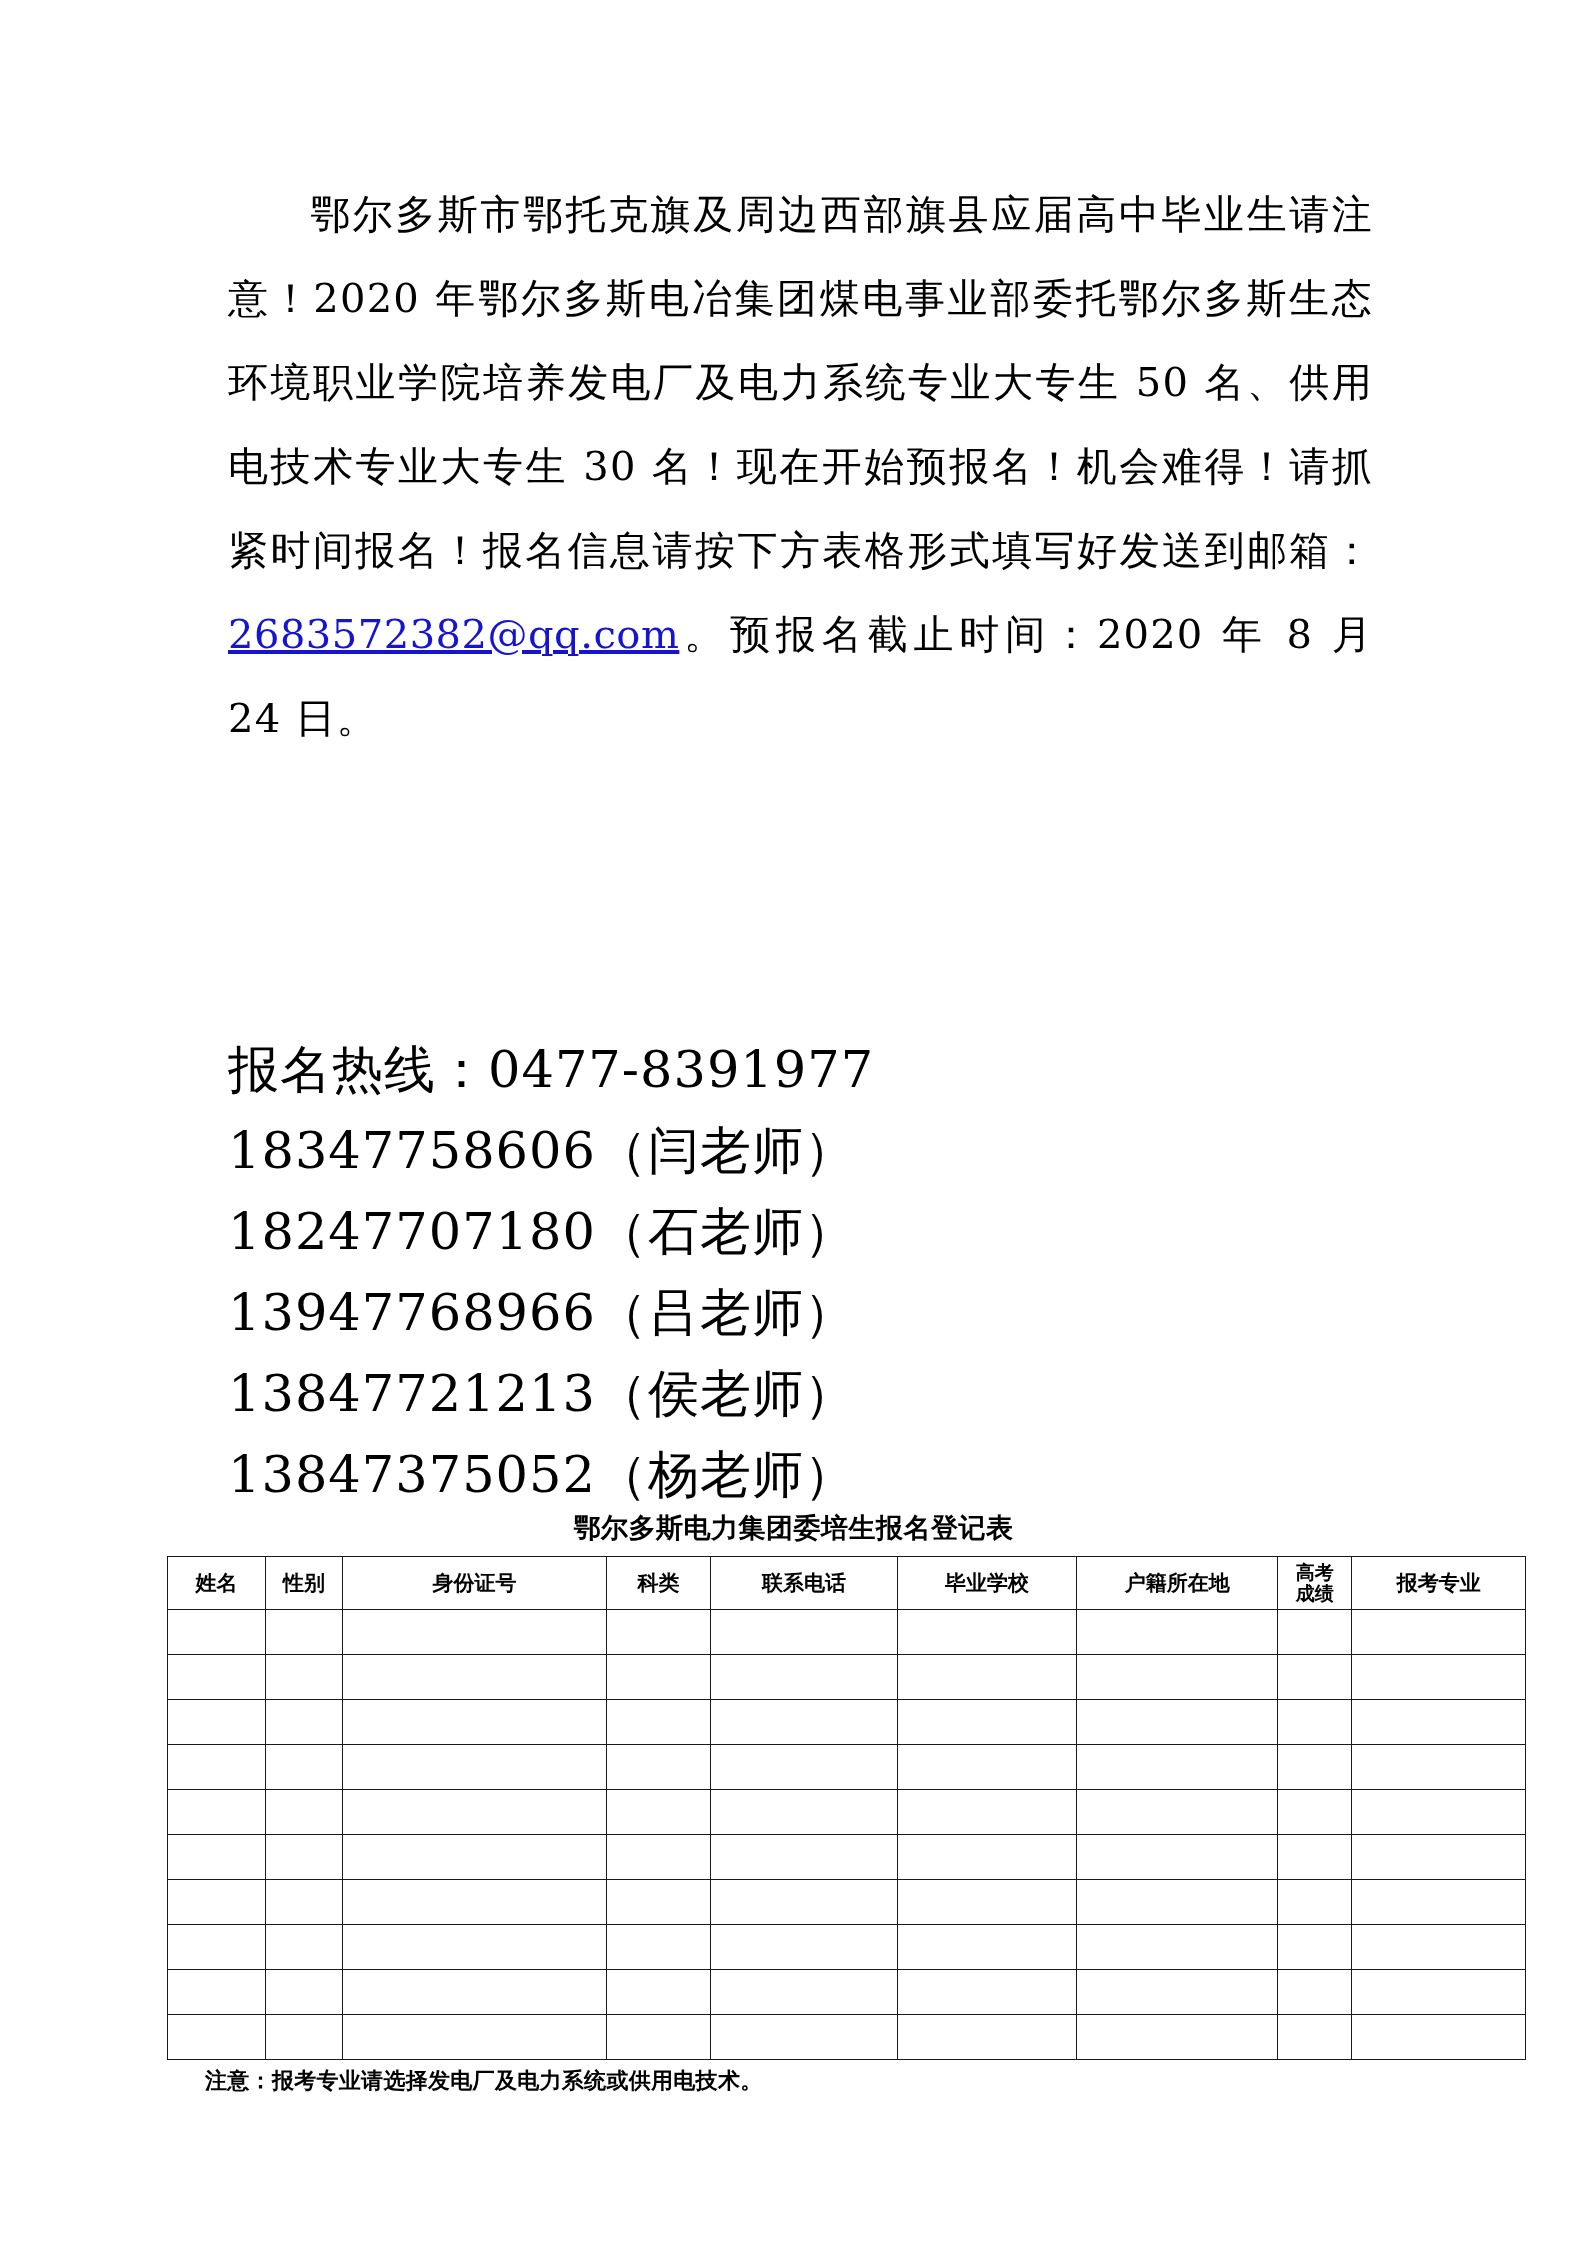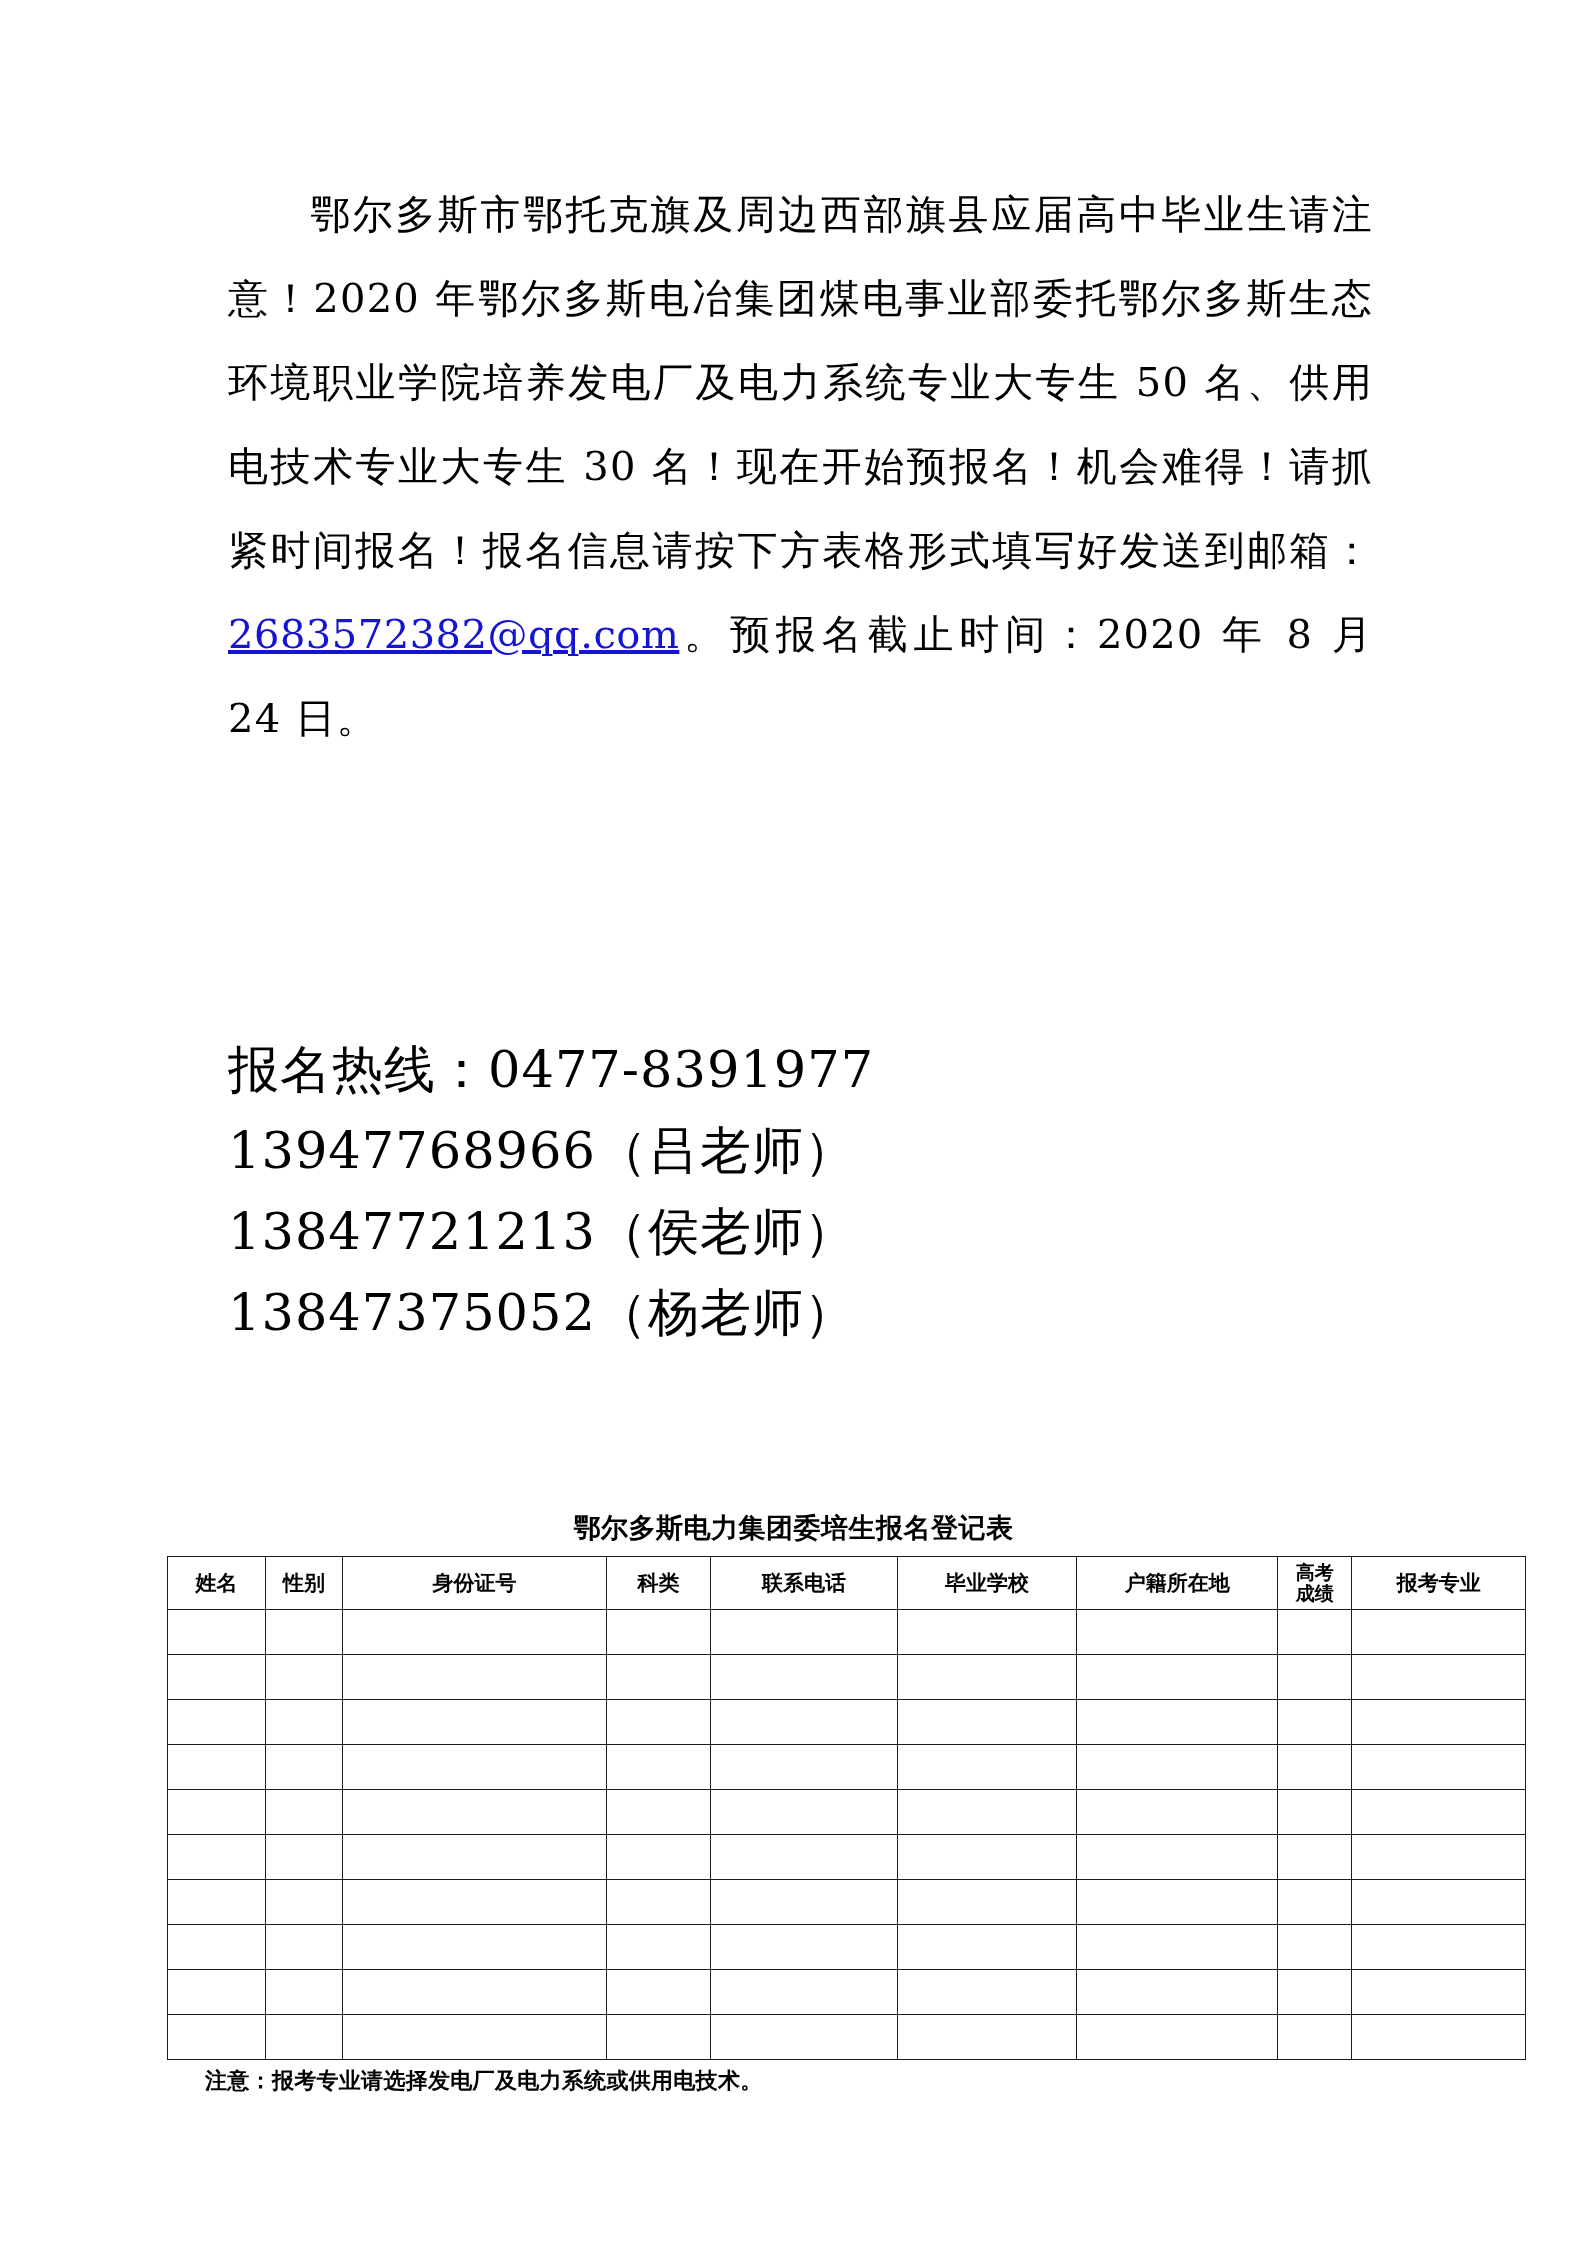--- a/index.html
+++ b/index.html
@@ -114,20 +114,22 @@
 
 <div class="page">
 
   <div class="body-block">
     <p class="para indent"><span>鄂尔多斯市鄂托克旗及周边西部旗县应届高中毕业生请注意！2020 年鄂尔多斯电冶集团煤电事业部委托鄂尔多斯生态环境职业学院培养发电厂及电力系统专业大专生 50 名、供用电技术专业大专生 30 名！现在开始预报名！机会难得！请抓紧时间报名！报名信息请按下方表格形式填写好发送到邮箱：</span><a class="email-link" href="#">2683572382@qq.com</a><span>。预报名截止时间：2020 年 8 月 24 日。</span></p>
 
   </div>
 
   <div class="contact-block">
     <p class="contact-line">报名热线：0477-8391977</p>
+    <p class="contact-line">18347758606（闫老师）</p>
+    <p class="contact-line">18247707180（石老师）</p>
     <p class="contact-line">13947768966（吕老师）</p>
     <p class="contact-line">13847721213（侯老师）</p>
     <p class="contact-line">13847375052（杨老师）</p>
   </div>
 
   <div class="table-title">鄂尔多斯电力集团委培生报名登记表</div>
 
   <table class="reg-table">
     <colgroup>
       <col style="width:82px">

